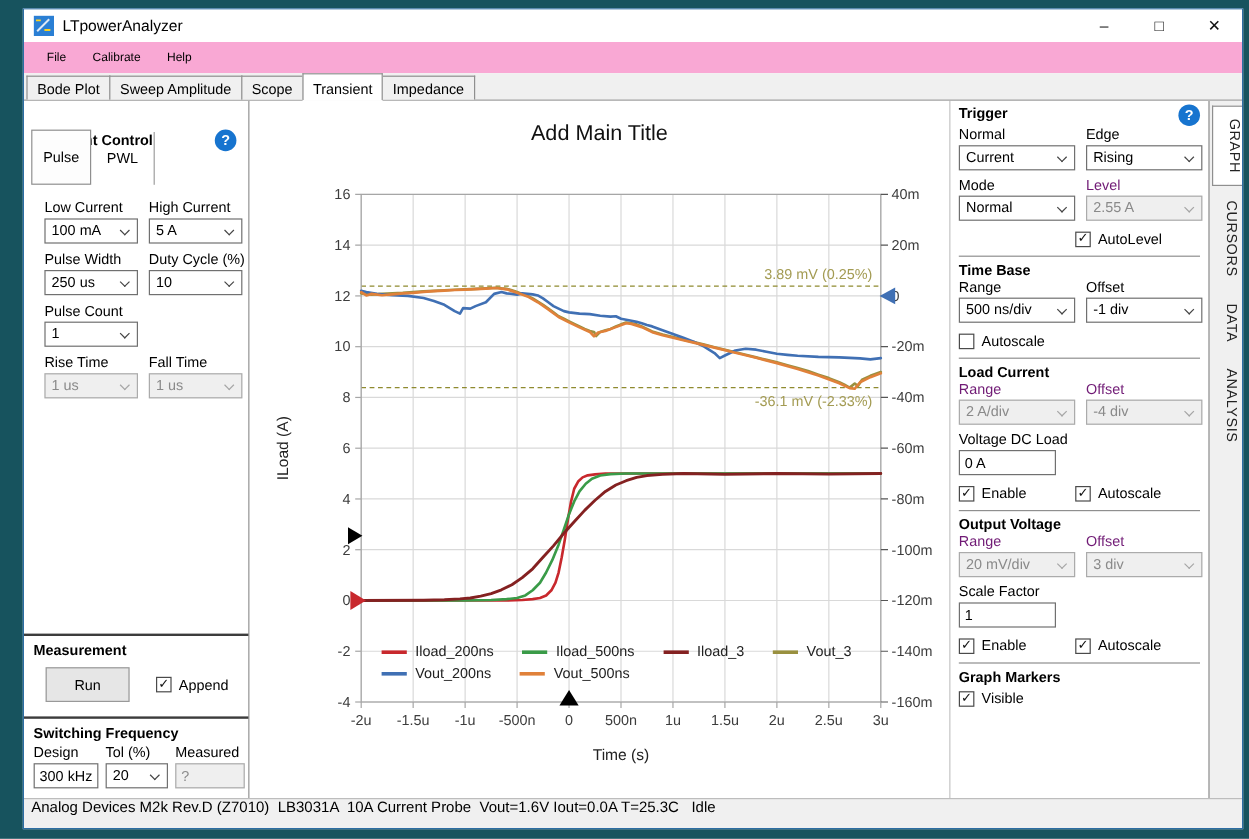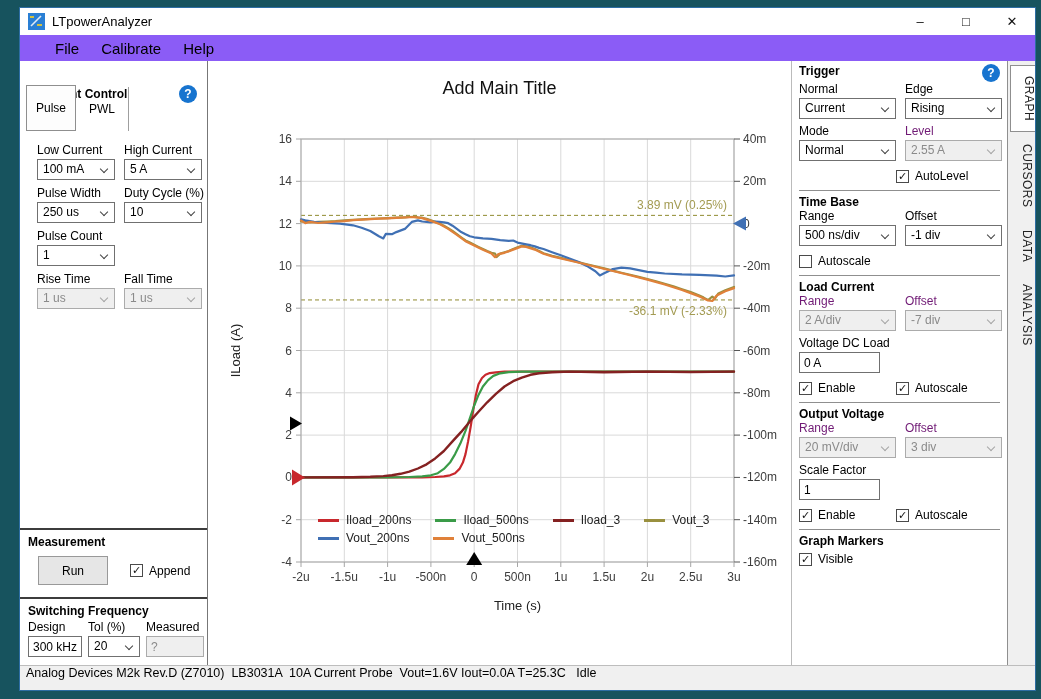--- a/index.html
+++ b/index.html
@@ -10,21 +10,21 @@
             background:#fff; border:1px solid #2d6da3; display:flex; flex-direction:column;margin-left:14px; }
 
   
   .titlebar { height:27px; background:#fff; display:flex; align-items:center; padding-left:8px; flex:0 0 auto; }
   .app-icon { width:17px; height:17px; margin-right:7px; flex:0 0 auto; }
   .title-text { font-size:13px; }
   .win-controls { margin-left:auto; display:flex; height:100%; }
   .win-btn { width:46px; display:flex; align-items:center; justify-content:center; font-size:13px; color:#111; cursor:default; }
 
   
-  .menubar { height:26px; display:flex; align-items:center; padding-left:24px; font-size:15px; flex:0 0 auto; background:#8b5cf6; }
+  .menubar { height:26px; display:flex; align-items:center; padding-left:8px; font-size:10px; flex:0 0 auto; background:#f9a8d4; }
   .menu-item { padding:4px 11px; }
 
   
   .tabstrip { height:23px; background:#f0f0f0; display:flex; align-items:flex-end; padding-left:2px; flex:0 0 auto; border-bottom:1px solid #8f8f8f; }
   .tab { border:1px solid #8f8f8f; border-bottom:none; background:#f0f0f0; padding:3px 8px 3px; font-size:12px; margin-right:-1px; height:20px; }
   .tab.active { background:#fff; height:23px; padding-top:5px; margin-bottom:-1px; border-bottom:1px solid #fff; position:relative; z-index:2; }
 
   .content { flex:1 1 auto; display:flex; background:#fff; overflow:hidden; }
 
   
@@ -110,20 +110,27 @@
       <span class="win-btn">✕</span>
     </div>
   </div>
 
   <div class="menubar">
     <span class="menu-item">File</span>
     <span class="menu-item">Calibrate</span>
     <span class="menu-item">Help</span>
   </div>
 
+  <div class="tabstrip">
+    <span class="tab">Bode Plot</span>
+    <span class="tab">Sweep Amplitude</span>
+    <span class="tab">Scope</span>
+    <span class="tab active">Transient</span>
+    <span class="tab">Impedance</span>
+  </div>
 
   <div class="content">
 
     <div class="left-panel">
       <div class="tc-body">
         <div class="panel-title-row">
           <span class="bold-label">Transient Control</span>
           <span class="help-icon">?</span>
         </div>
         <div class="subtabs">
@@ -368,21 +375,21 @@
         </span>
         <span></span>
       </div>
 
       <div class="rp-sep"></div>
       <span class="bold-label">Load Current</span>
       <div class="rp-grid">
         <div class="fld-label dim">Range</div>
         <div class="fld-label dim">Offset</div>
         <div class="combo disabled">2 A/div</div>
-        <div class="combo disabled">-7 div</div>
+        <div class="combo disabled">-4 div</div>
       </div>
       <div class="fld-label" style="margin-top:5px;">Voltage DC Load</div>
       <input class="tinput wide-input" value="0 A" style="">
       <div class="cb-row">
         <span class="cb">
           <span class="box">✓</span>
           <span>Enable</span>
         </span>
         <span class="cb">
           <span class="box">✓</span>

